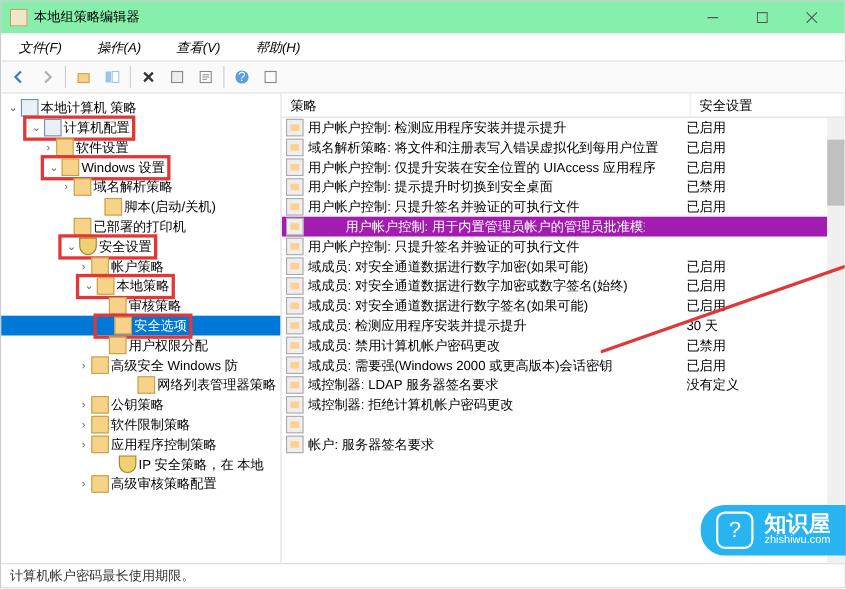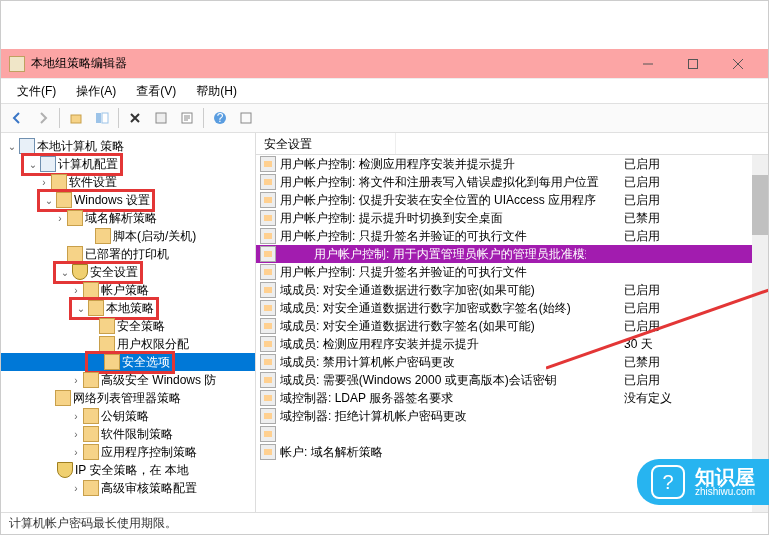--- a/index.html
+++ b/index.html
@@ -1,26 +1,26 @@
 <!DOCTYPE html>
 <html><head>
 <meta charset="utf-8">
 <style>
 * { margin: 0; padding: 0; box-sizing: border-box; font-family: "Microsoft YaHei", sans-serif; font-size: 12px; }
 body { background: #fff; width: 769px; height: 535px; position: relative; overflow: hidden; }
 
 .window { display: flex; flex-direction: column; height: 100%; border: 1px solid #ccc; }
-.titlebar { display: flex; align-items: center; height: 30px; padding: 0 8px; background: #fca5a5; border-bottom: 1px solid #eee; margin-top: 48px; }
+.titlebar { display: flex; align-items: center; height: 30px; padding: 0 8px; background: #86efac; border-bottom: 1px solid #eee; }
 .titlebar .icon { width: 16px; height: 16px; background: #f0e6c8; border: 1px solid #c0a060; margin-right: 6px; }
 .titlebar .title { flex: 1; }
 .win-btns { display: flex; gap: 0; }
 .win-btn { width: 45px; height: 28px; display: flex; align-items: center; justify-content: center; color: #555; }
 .win-btn svg { width: 10px; height: 10px; }
 
-.menubar { display: flex; height: 24px; align-items: center; padding: 0 8px; gap: 4px; }
+.menubar { display: flex; height: 24px; align-items: center; padding: 0 8px; gap: 16px; font-style: italic; }
 .menubar span { padding: 2px 8px; }
 
 .toolbar { display: flex; height: 30px; align-items: center; padding: 2px 4px; border-top: 1px solid #e0e0e0; border-bottom: 1px solid #e0e0e0; background: #fafafa; gap: 2px; }
 .tb-btn { width: 24px; height: 24px; display: flex; align-items: center; justify-content: center; border: 1px solid transparent; }
 .tb-sep { width: 1px; height: 20px; background: #ccc; margin: 0 2px; }
 
 .content { flex: 1; display: flex; overflow: hidden; position: relative; }
 .tree-panel { width: 255px; border-right: 1px solid #ddd; overflow: auto; padding: 4px 0; position: relative; }
 .list-panel { flex: 1; display: flex; flex-direction: column; overflow: hidden; position: relative; }
 .list-header { display: flex; height: 22px; border-bottom: 1px solid #ddd; background: #fff; }
@@ -201,86 +201,87 @@
           <div class="tree-node" style="padding-left: 68px;">
             <span class="redbox" style="display: inline-flex; align-items: center; padding: 0px 2px;">
               <span class="expander">⌄</span>
               <span class="ticon folder"></span>
               <span>本地策略</span>
             </span>
           </div>
           <div class="tree-node" style="padding-left: 84px;">
             <span class="expander blank">·</span>
             <span class="ticon folder"></span>
-            <span>安全策略</span>
-          </div>
-          <div class="tree-node" style="padding-left: 84px;">
-            <span class="expander blank">·</span>
-            <span class="ticon folder"></span>
-            <span>用户权限分配</span>
+            <span>审核策略</span>
           </div>
           <div class="tree-node selected" style="padding-left: 84px;">
             <span class="redbox" style="display: inline-flex; align-items: center; padding: 0px 2px;">
               <span class="expander blank">·</span>
               <span class="ticon folder"></span>
               <span>安全选项</span>
             </span>
           </div>
+          <div class="tree-node" style="padding-left: 84px;">
+            <span class="expander blank">·</span>
+            <span class="ticon folder"></span>
+            <span>用户权限分配</span>
+          </div>
           <div class="tree-node" style="padding-left: 68px;">
             <span class="expander">›</span>
             <span class="ticon folder"></span>
             <span>高级安全 Windows 防</span>
           </div>
-          <div class="tree-node" style="padding-left: 40px;">
+          <div class="tree-node" style="padding-left: 40px; justify-content: flex-end;">
             <span class="expander blank">·</span>
             <span class="ticon folder"></span>
             <span>网络列表管理器策略</span>
           </div>
           <div class="tree-node" style="padding-left: 68px;">
             <span class="expander">›</span>
             <span class="ticon folder"></span>
             <span>公钥策略</span>
           </div>
           <div class="tree-node" style="padding-left: 68px;">
             <span class="expander">›</span>
             <span class="ticon folder"></span>
             <span>软件限制策略</span>
           </div>
           <div class="tree-node" style="padding-left: 68px;">
             <span class="expander">›</span>
             <span class="ticon folder"></span>
             <span>应用程序控制策略</span>
           </div>
-          <div class="tree-node" style="padding-left: 42px;">
+          <div class="tree-node" style="padding-left: 93px;">
             <span class="expander blank">·</span>
             <span class="ticon shield"></span>
             <span>IP 安全策略，在 本地</span>
           </div>
           <div class="tree-node" style="padding-left: 68px;">
             <span class="expander">›</span>
             <span class="ticon folder"></span>
             <span>高级审核策略配置</span>
           </div>
         </div>
     </div>
 
     <div class="list-panel">
       <div class="list-header">
+        <div class="col-name">策略</div>
         <div class="col-set">安全设置</div>
       </div>
       <div class="list-body-wrap">
         <div class="list-body" id="list-body">
             <div class="list-row">
               <span class="ricon"></span>
               <span class="rname">用户帐户控制: 检测应用程序安装并提示提升</span>
               <span class="rset">已启用</span>
             </div>
             <div class="list-row">
               <span class="ricon"></span>
-              <span class="rname">用户帐户控制: 将文件和注册表写入错误虚拟化到每用户位置</span>
+              <span class="rname">域名解析策略: 将文件和注册表写入错误虚拟化到每用户位置</span>
               <span class="rset">已启用</span>
             </div>
             <div class="list-row">
               <span class="ricon"></span>
               <span class="rname">用户帐户控制: 仅提升安装在安全位置的 UIAccess 应用程序</span>
               <span class="rset">已启用</span>
             </div>
             <div class="list-row">
               <span class="ricon"></span>
               <span class="rname">用户帐户控制: 提示提升时切换到安全桌面</span>
@@ -340,21 +341,21 @@
               <span class="ricon"></span>
               <span class="rname">域控制器: 拒绝计算机帐户密码更改</span>
               <span class="rset"></span>
             </div>
             <div class="list-row">
               <span class="ricon"></span>
               <span class="rset"></span>
             </div>
             <div class="list-row">
               <span class="ricon"></span>
-              <span class="rname">帐户: 域名解析策略</span>
+              <span class="rname">帐户: 服务器签名要求</span>
               <span class="rset"></span>
             </div>
           </div>
         <div class="scrollbar">
             <div class="thumb"></div>
           </div>
       </div>
 
       <svg class="arrow" style="left:290px;top:120px;width:320px;height:120px">
         <defs>

